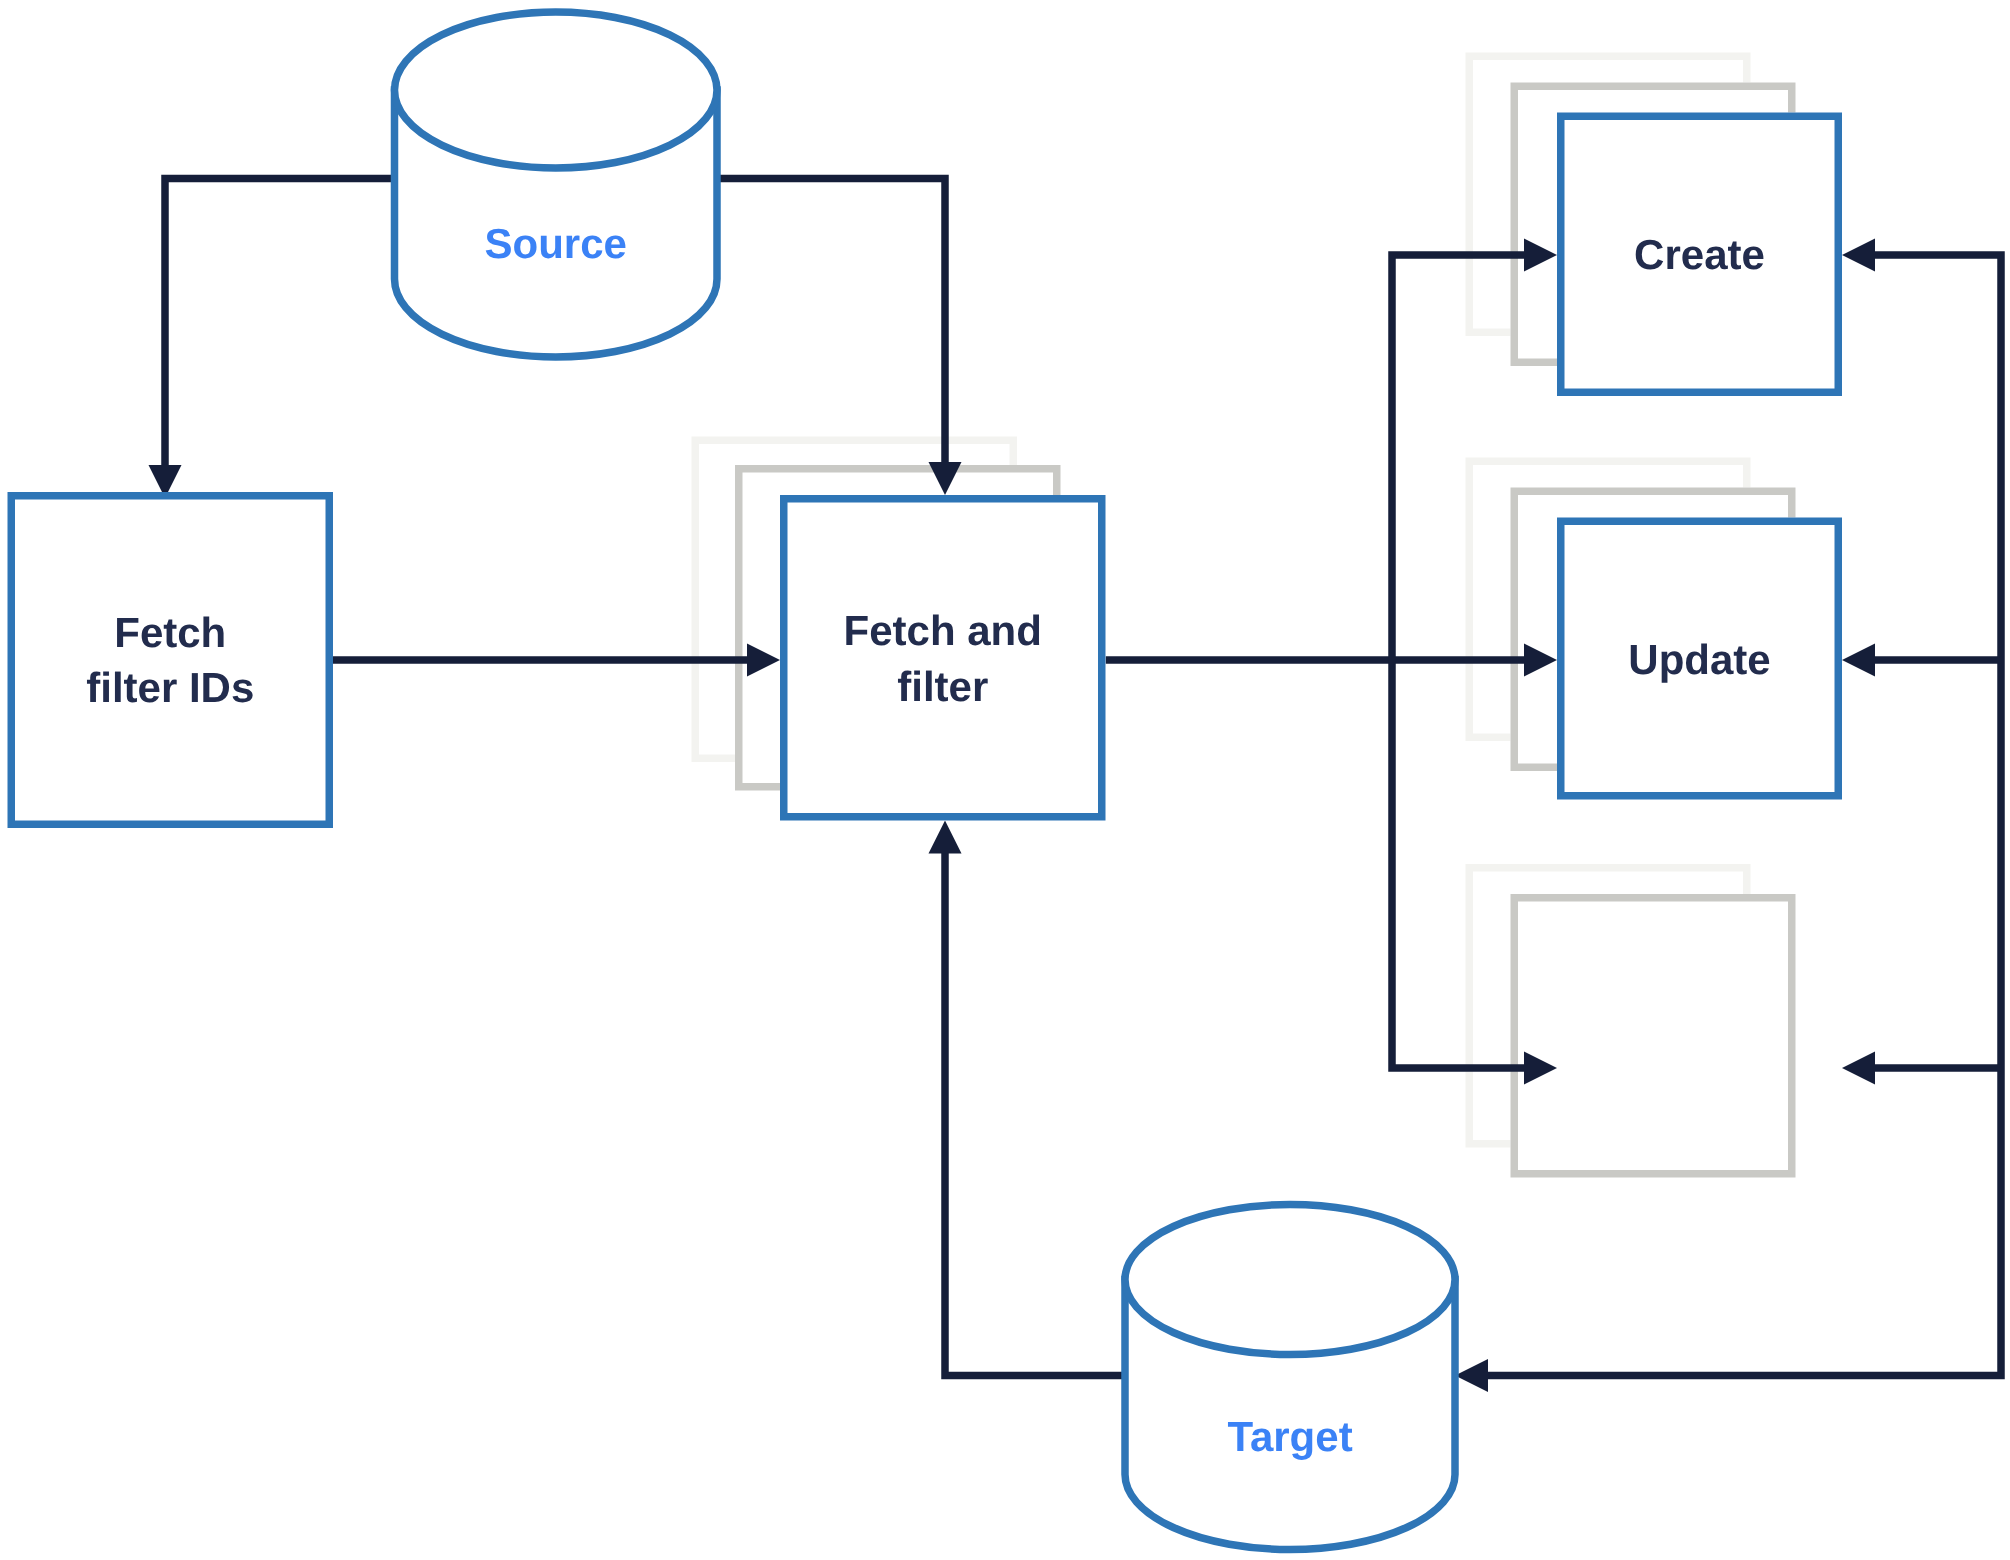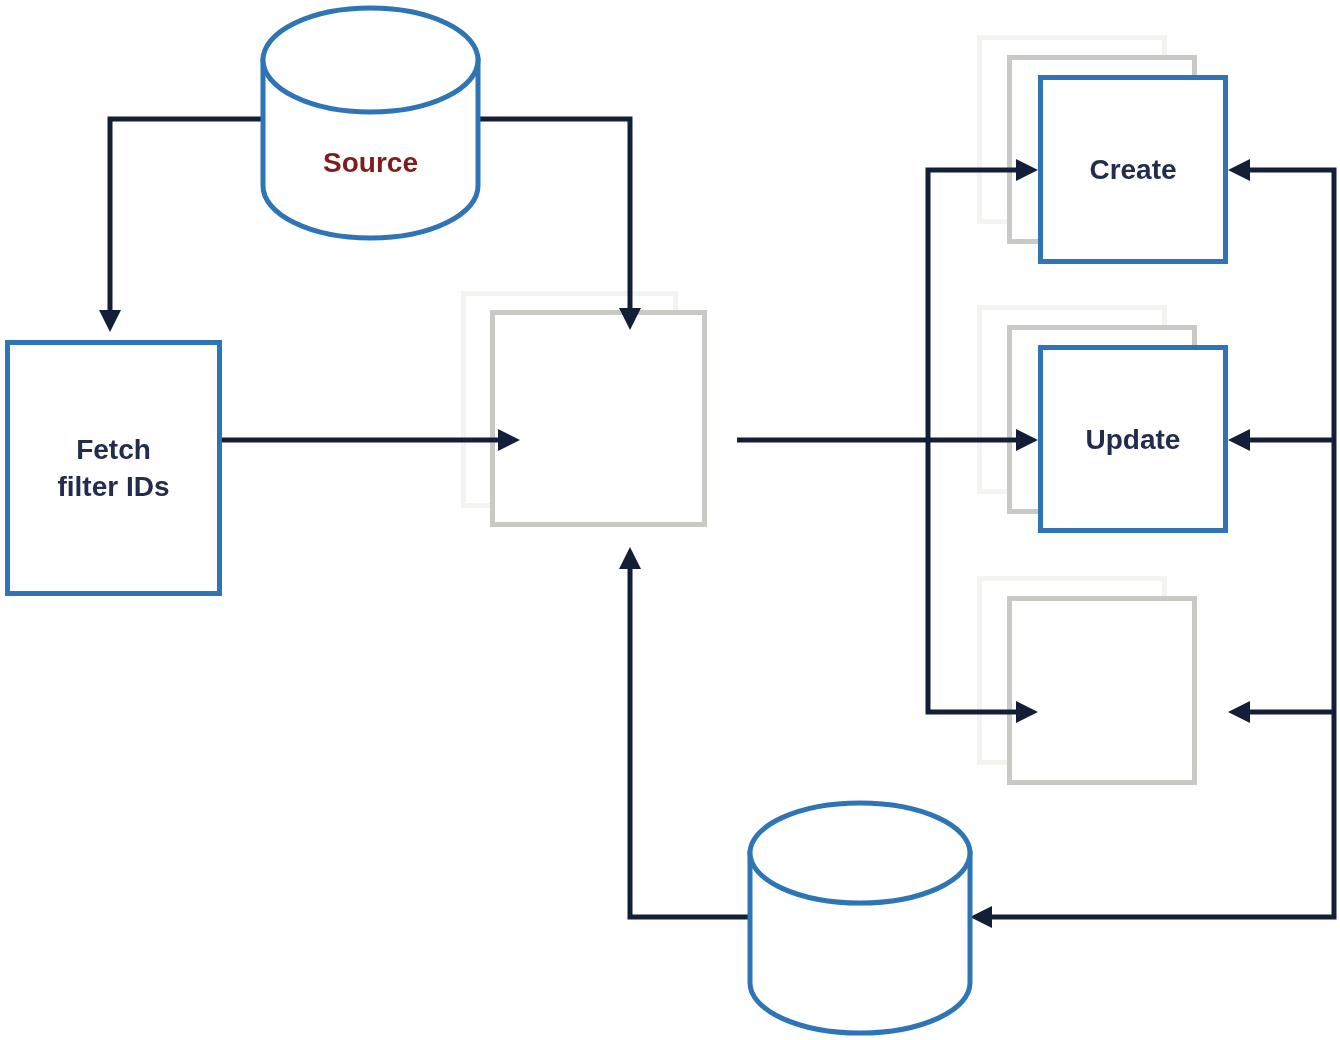--- a/index.html
+++ b/index.html
@@ -50,21 +50,21 @@
     font-size: 28px;
     font-weight: 700;
     line-height: 37px;
     text-align: center;
   }
 
   
   .cyl-label {
     position: absolute;
     z-index: 3;
-    color: #7f1d1d;
+    color: #3b82f6;
     font-size: 28px;
     font-weight: 700;
     text-align: center;
     line-height: 34px;
   }
 </style>
 </head>
 <body>
 
 <div id="canvas">
@@ -117,26 +117,31 @@
       <ellipse cx="370.5" cy="60" rx="107.5" ry="52" fill="#ffffff" stroke="#2e75b6" stroke-width="5"></ellipse>
     </g>
 
     <g>
       <path d="M750 853 L750 983 A110 50 0 0 0 970 983 L970 853 Z" fill="#ffffff" stroke="#2e75b6" stroke-width="5"></path>
       <ellipse cx="860" cy="853" rx="110" ry="50" fill="#ffffff" stroke="#2e75b6" stroke-width="5"></ellipse>
     </g>
   </svg>
 
   <div class="cyl-label" style="left:263px; top:146px; width:215px;">Source</div>
+  <div class="cyl-label" style="left:750px; top:941px; width:220px;">Target</div>
 
-  <div class="node" style="left:5px; top:340px; width:217px; height:256px;">
+  <div class="node" style="left:5px; top:328px; width:217px; height:224px;">
     <span>Fetch</span>
     <span>filter IDs</span>
   </div>
 
+  <div class="node" style="left:520px; top:330px; width:217px; height:217px;">
+    <span>Fetch and</span>
+    <span>filter</span>
+  </div>
 
   <div class="node" style="left:1038px; top:75px; width:190px; height:189px;">
     <span>Create</span>
   </div>
 
   <div class="node" style="left:1038px; top:345px; width:190px; height:188px;">
     <span>Update</span>
   </div>
 
 

